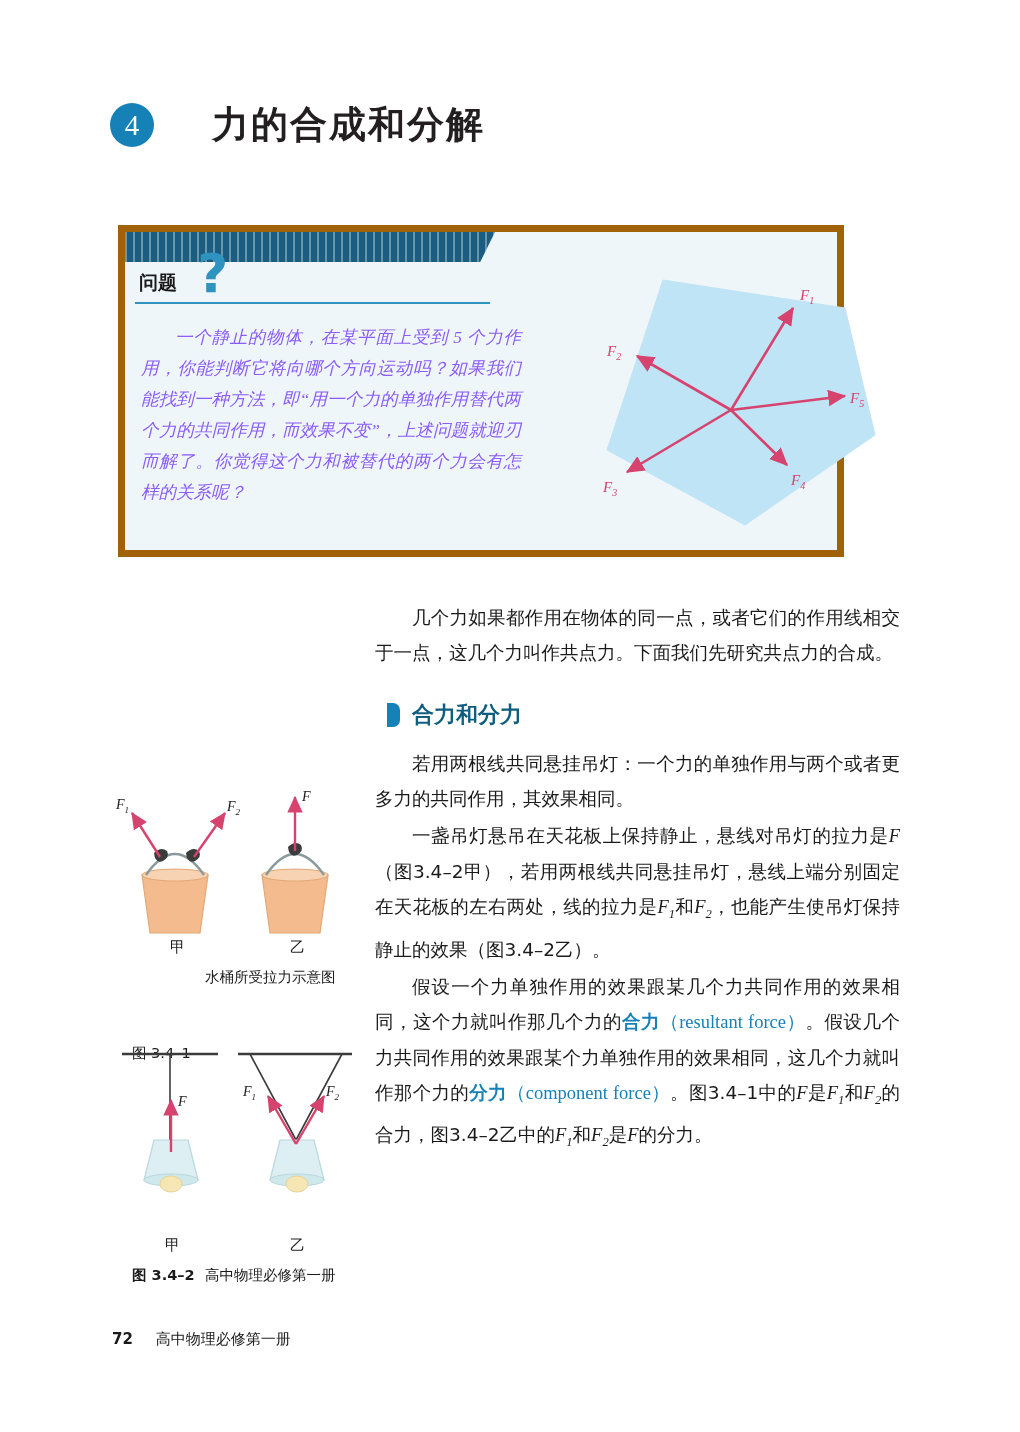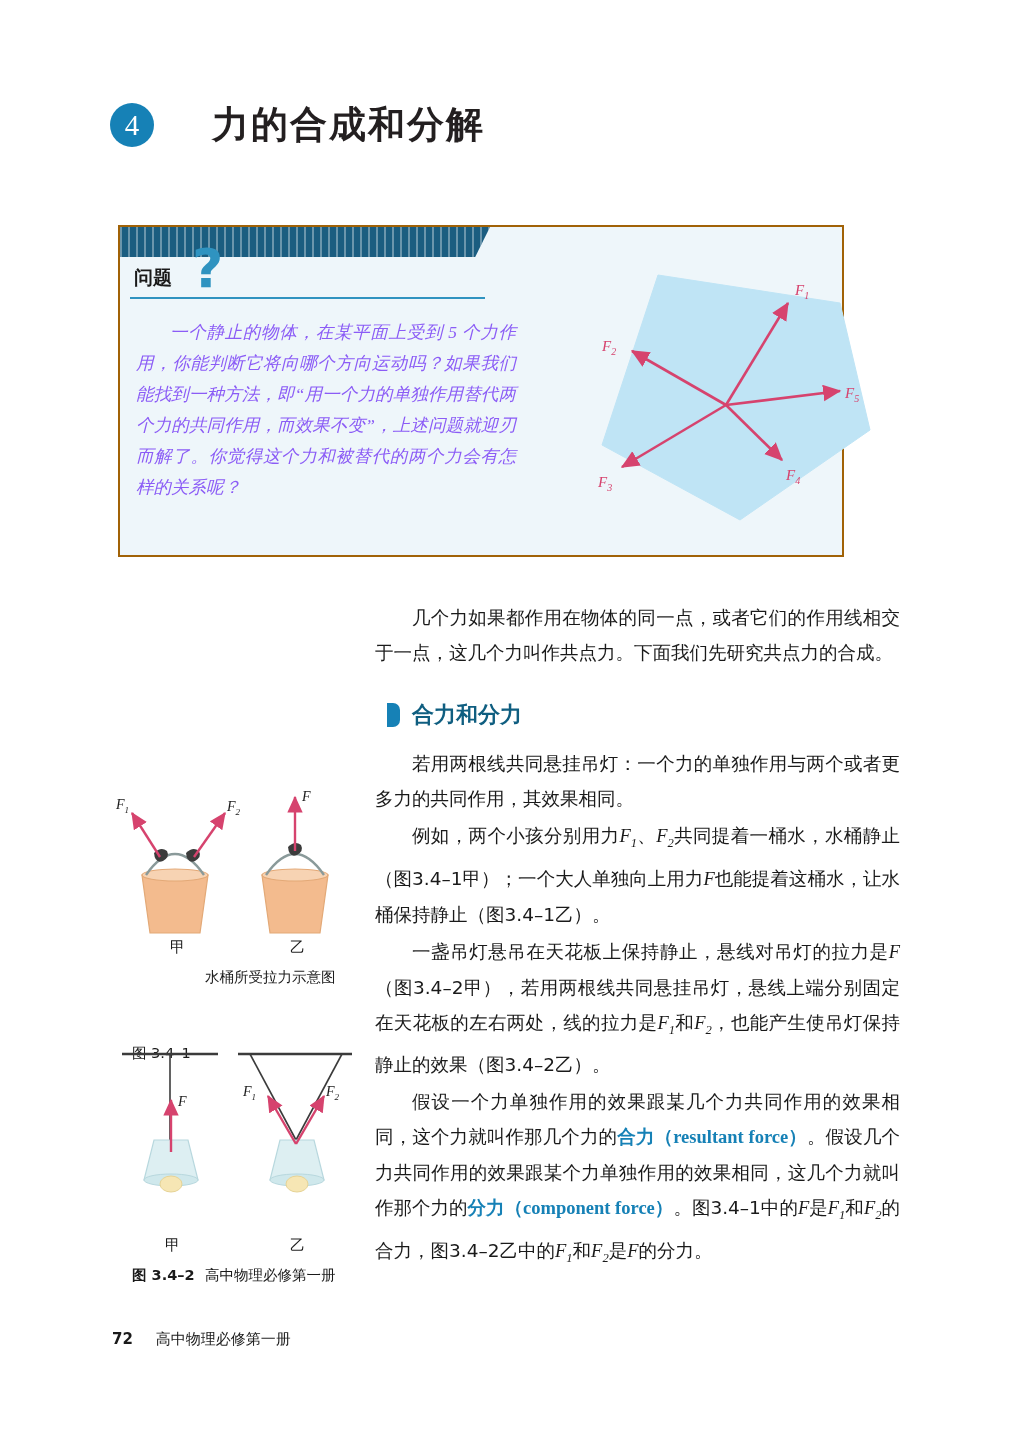--- a/index.html
+++ b/index.html
@@ -51,21 +51,21 @@
   }
 
   
   .qbox {
     position: absolute;
     left: 118px;
     top: 225px;
     width: 726px;
     height: 332px;
     background: #eef6fa;
-    border: 2px solid #a16207;
+    border: 7px solid #a16207;
     box-sizing: border-box;
   }
   .qbox-tab {
     position: absolute;
     left: 0px;
     top: 0px;
     width: 370px;
     height: 30px;
     background: #1a5d80;
     background-image: repeating-linear-gradient(90deg, rgba(255,255,255,0.35) 0px, rgba(255,255,255,0.35) 2px, rgba(26,93,128,0) 2px, rgba(26,93,128,0) 8px);
@@ -147,21 +147,21 @@
     border-radius: 0 7px 7px 0;
     margin-right: 12px;
   }
   .sec-title {
     font-size: 22px;
     font-weight: bold;
     color: #0f5e80;
     font-family: "DejaVu Sans", sans-serif;
   }
   .kw { color: #1681b6; font-weight: bold; }
-  .kw-en { color: #1681b6; font-family: "Liberation Serif", serif; font-weight: bold; }
+  .kw-en { color: #1681b6; font-family: "Liberation Serif", serif; }
   .it { font-style: italic; font-family: "Liberation Serif", serif; }
   sub { font-size: 0.68em; }
 
   
   .fig1 {
     position: absolute;
     left: 110px;
     top: 775px;
     width: 240px;
     height: 180px;
@@ -241,21 +241,20 @@
   <div class="col-right">
     <p class="para">几个力如果都作用在物体的同一点，或者它们的作用线相交于一点，这几个力叫作共点力。下面我们先研究共点力的合成。</p>
 
     <div class="sec-head">
       <div class="sec-bar"></div>
       <div class="sec-title">合力和分力</div>
     </div>
 
     <p class="para">若用两根线共同悬挂吊灯：一个力的单独作用与两个或者更多力的共同作用，其效果相同。</p>
 
-    <p class="para"><span>例如，两个小孩分别用力</span><span class="it">F</span><sub class="it">1</sub><span>、</span><span class="it">F</span><sub class="it">2</sub><span>共同提着一桶水，水桶静止（图3.4–1甲）；一个大人单独向上用力</span><span class="it">F</span><span>也能提着这桶水，让水桶保持静止（图3.4–1乙）。</span></p>
 
     <p class="para"><span>一盏吊灯悬吊在天花板上保持静止，悬线对吊灯的拉力是</span><span class="it">F</span><span>（图3.4–2甲），若用两根线共同悬挂吊灯，悬线上端分别固定在天花板的左右两处，线的拉力是</span><span class="it">F</span><sub class="it">1</sub><span>和</span><span class="it">F</span><sub class="it">2</sub><span>，也能产生使吊灯保持静止的效果（图3.4–2乙）。</span></p>
 
     <p class="para"><span>假设一个力单独作用的效果跟某几个力共同作用的效果相同，这个力就叫作那几个力的</span><span class="kw">合力</span><span class="kw-en">（resultant force）</span><span>。假设几个力共同作用的效果跟某个力单独作用的效果相同，这几个力就叫作那个力的</span><span class="kw">分力</span><span class="kw-en">（component force）</span><span>。图3.4–1中的</span><span class="it">F</span><span>是</span><span class="it">F</span><sub class="it">1</sub><span>和</span><span class="it">F</span><sub class="it">2</sub><span>的合力，图3.4–2乙中的</span><span class="it">F</span><sub class="it">1</sub><span>和</span><span class="it">F</span><sub class="it">2</sub><span>是</span><span class="it">F</span><span>的分力。</span></p>
   </div>
 
   <div class="fig1">
     <svg width="250" height="200" viewBox="0 0 250 200" xmlns="http://www.w3.org/2000/svg">
       <defs>
         <marker id="ah2" markerWidth="9" markerHeight="9" refX="6.5" refY="3.2" orient="auto">

